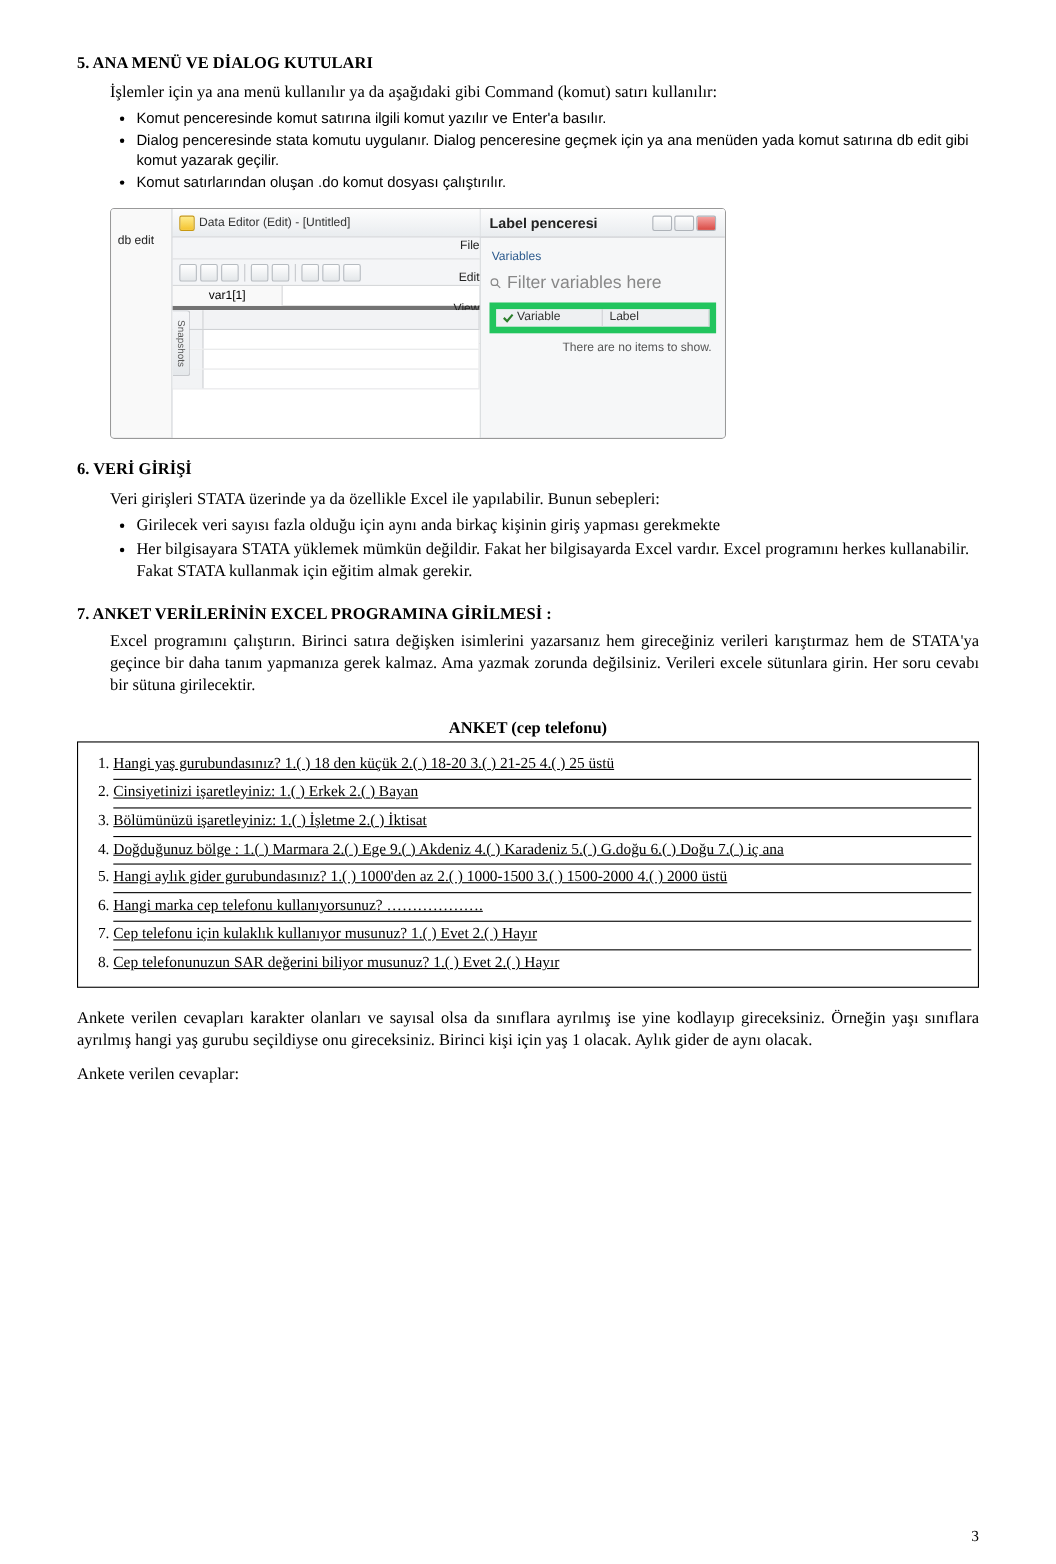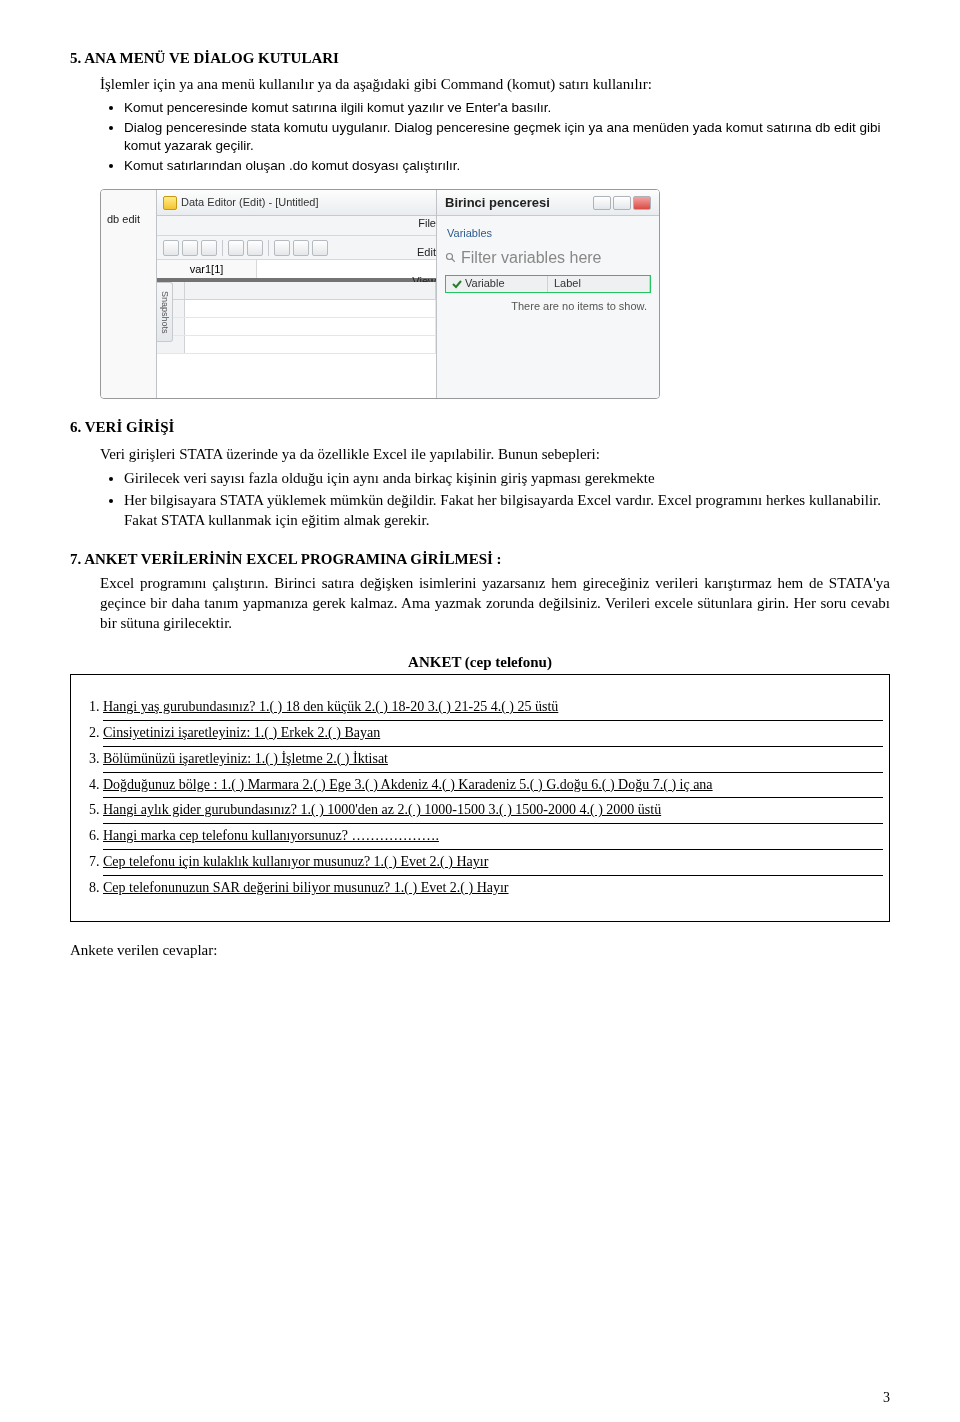--- a/index.html
+++ b/index.html
@@ -116,33 +116,33 @@
   .dlg-title .ctrls{display:flex;gap:2px;}
   .winbtn{width:18px;height:14px;border:1px solid #aeb3b9;border-radius:2px;
     background:linear-gradient(#fff,#e4e7ea);}
   .vars-pane{padding:6px 8px;}
   .vars-head{font-size:11px;color:#2d5b8e;padding:4px 2px;}
   .vars-filter{
     display:flex;align-items:center;gap:4px;padding:2px 0 6px 0;color:#888;font-size:16px;
   }
   .fico{width:12px;height:12px;display:inline-block;}
   .vars-cols{
-    display:flex;border:1px solid #22c55e;background:#eef0f2;height:18px;
+    display:flex;border:6px solid #22c55e;background:#eef0f2;height:28px;
     font-size:11px;color:#333;
   }
   .vars-cols div{flex:1;padding:2px 6px;border-right:1px solid #d0d2d5;display:flex;align-items:center;gap:3px;}
   .noitems{font-size:11px;color:#555;text-align:right;padding:6px 4px;}
   .section6 { margin-top: 18px; }
   .section7 { margin-top: 16px; }
   .body-para { margin-left: 30px; margin-top: 4px; text-align: justify; }
   .anket-head { text-align:center; font-weight:bold; margin-top:18px; }
   .anket-box {
     border: 1px solid #000;
     margin-top: 2px;
-    padding: 20px 6px;
+    padding: 8px 6px;
   }
   ol.anket-list {
     list-style: decimal;
     margin-left: 26px;
     font-size: 14px;
   }
   ol.anket-list > li {
     padding: 3px 0;
     border-bottom: 1px solid #000;
   }
@@ -215,21 +215,21 @@
         </div>
       <div class="row">
           <div class="num"></div>
           <div class="col"></div>
         </div>
     </div>
     <div class="snaptab">Snapshots</div>
   </div>
   <div class="shot-right">
     <div class="dlg-title">
-      <span>Birinci penceresi</span>
+      <span>Label penceresi</span>
       <div class="ctrls">
         <span class="winbtn"></span>
         <span class="winbtn"></span>
         <span class="winbtn" style="background:linear-gradient(#f6a3a1,#d94b45);"></span>
       </div>
     </div>
     <div class="vars-pane">
       <div class="vars-head">Variables</div>
       <div class="vars-filter">
         <svg class="fico" viewBox="0 0 16 16">
@@ -265,25 +265,26 @@
   <div class="section-head">7.   ANKET VERİLERİNİN EXCEL PROGRAMINA GİRİLMESİ :</div>
   <p class="body-para">Excel programını çalıştırın. Birinci satıra değişken isimlerini yazarsanız hem gireceğiniz verileri karıştırmaz hem de STATA'ya geçince bir daha tanım yapmanıza gerek kalmaz. Ama yazmak zorunda değilsiniz. Verileri excele sütunlara girin. Her soru cevabı bir sütuna girilecektir.</p>
 </div>
 
 <div class="anket-head">ANKET  (cep telefonu)</div>
 <div class="anket-box">
   <ol class="anket-list">
     <li><span class="u">Hangi yaş gurubundasınız?   1.( ) 18 den küçük   2.( ) 18-20      3.( ) 21-25  4.( ) 25 üstü</span></li>
     <li><span class="u">Cinsiyetinizi işaretleyiniz:      1.( ) Erkek   2.( ) Bayan</span></li>
     <li><span class="u">Bölümünüzü işaretleyiniz:    1.( ) İşletme   2.( ) İktisat</span></li>
-    <li><span class="u">Doğduğunuz bölge : 1.( ) Marmara   2.( ) Ege   3.( ) Akdeniz   4.( ) Karadeniz   5.( ) G.doğu   6.( ) Doğu  7.( ) iç ana</span></li>
+    <li><span class="u">Doğduğunuz bölge : 1.( ) Marmara   2.( ) Ege   9.( ) Akdeniz   4.( ) Karadeniz   5.( ) G.doğu   6.( ) Doğu  7.( ) iç ana</span></li>
     <li><span class="u">Hangi aylık gider gurubundasınız?  1.( ) 1000'den az   2.( ) 1000-1500  3.( ) 1500-2000 4.( ) 2000 üstü</span></li>
     <li><span class="u">Hangi marka cep telefonu kullanıyorsunuz? ……………….</span></li>
     <li><span class="u">Cep telefonu için kulaklık kullanıyor musunuz?       1.( ) Evet 2.( ) Hayır</span></li>
     <li><span class="u">Cep telefonunuzun SAR değerini biliyor musunuz?  1.( ) Evet  2.( ) Hayır</span></li>
   </ol>
 </div>
 
 <div class="after-box">
+  <p>Ankete verilen cevapları karakter olanları ve sayısal olsa da sınıflara ayrılmış ise yine kodlayıp gireceksiniz. Örneğin yaşı sınıflara ayrılmış hangi yaş gurubu seçildiyse onu gireceksiniz. Birinci kişi için yaş 1 olacak. Aylık gider de aynı olacak.</p>
   <p>Ankete verilen cevaplar:</p>
 </div>
 
 <div class="pagenum">3</div>
 
 </body></html>

